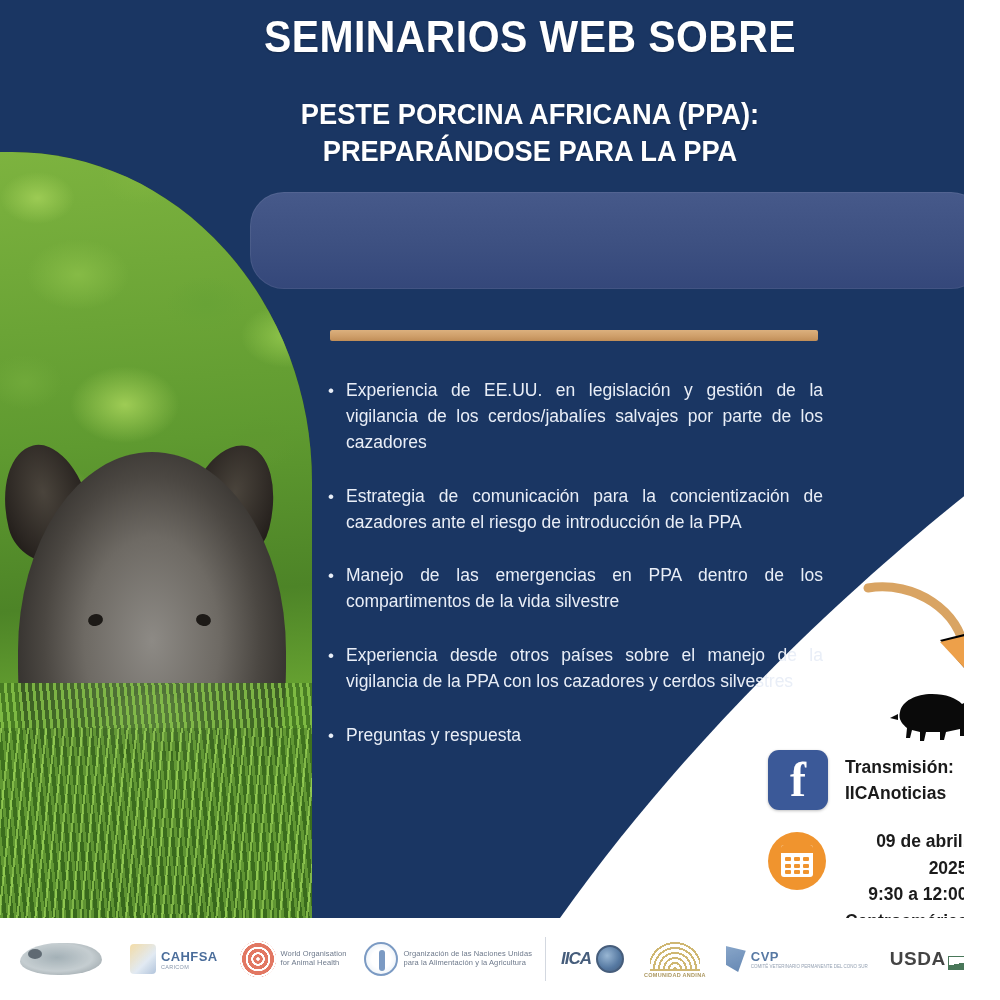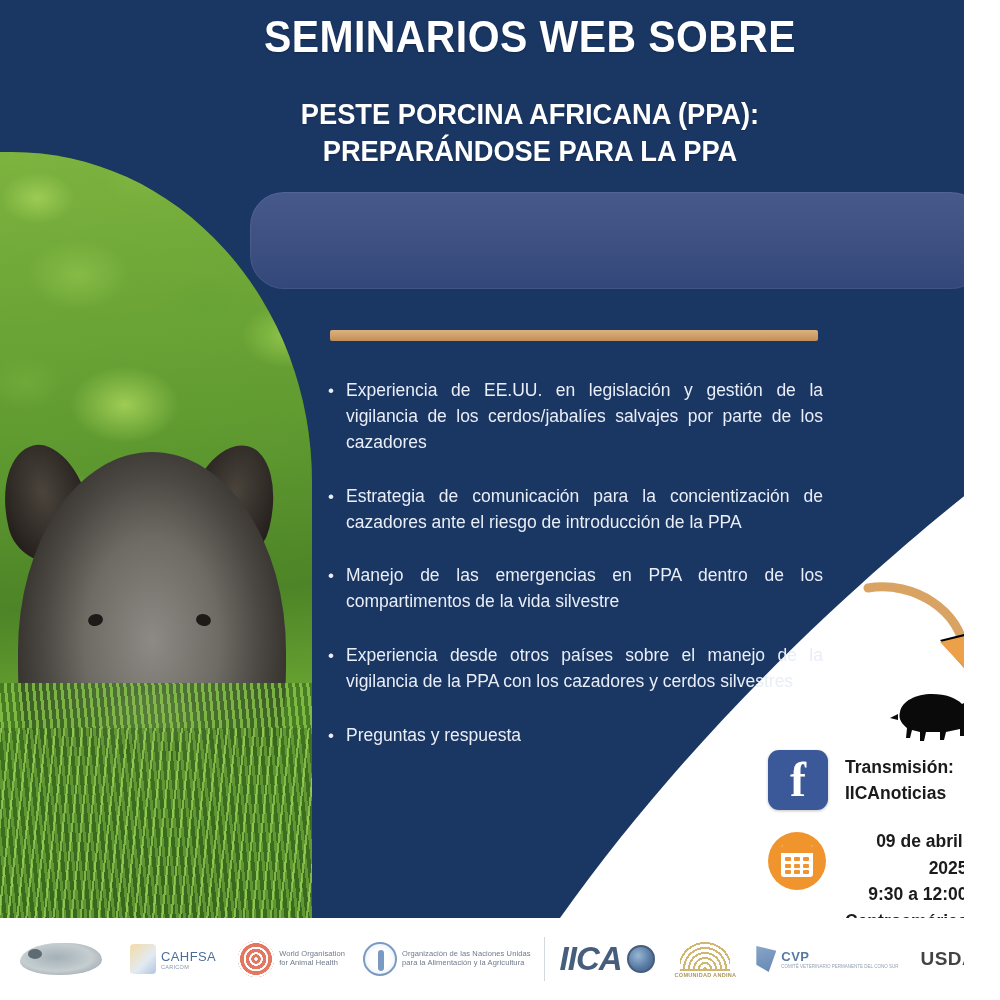--- a/index.html
+++ b/index.html
@@ -264,38 +264,38 @@
   }
   .lg-caricom::after {
     content:""; position:absolute; left:8px; top:6px; width:14px; height:10px;
     background:#3b4a56; border-radius:50%;
   }
   .lg-cahfsa-mark {
     width: 26px; height: 30px;
     background: linear-gradient(135deg,#f4d58d 0%, #dbe6f2 60%, #9fb8d8 100%);
     border-radius: 4px;
   }
-  .cahfsa-word { font-size: 13px; font-weight: normal; color:#1f4e8c; letter-spacing:.4px; }
+  .cahfsa-word { font-size: 13px; font-weight: bold; color:#1f4e8c; letter-spacing:.4px; }
   .cahfsa-sub  { font-size: 5.5px; color:#6b7f9c; letter-spacing:.3px; }
   .lg-woah-mark {
     width: 36px; height: 36px; border-radius: 50%;
     background: radial-gradient(circle at 50% 50%, #ffffff 0 6%, #e8573a 7% 18%, #ffffff 19% 26%, #e8573a 27% 40%, #ffffff 41% 48%, #e8573a 49% 62%, #ffffff 63% 70%, #e8573a 71% 86%, #f6b3a4 87% 100%);
   }
   .lg-fao-mark {
     width: 34px; height: 34px; border-radius: 50%;
     border: 2px solid #5b86bd;
     background: radial-gradient(circle at 50% 50%, #ffffff 45%, #dbe7f5 100%);
     position: relative;
   }
   .lg-fao-mark::after {
     content:""; position:absolute; left:13px; top:6px; width:6px; height:21px;
     background:#5b86bd; border-radius:3px;
   }
   .iica-word {
-    font-size: 33px; font-weight: bold; font-style: italic;
+    font-size: 17px; font-weight: bold; font-style: italic;
     color: #1b3a63; letter-spacing: -1px;
   }
   .iica-globe {
     width: 28px; height: 28px; border-radius: 50%;
     background: radial-gradient(circle at 38% 36%, #7fa8cf 0%, #2c5c93 60%, #1b3a63 100%);
     border: 2px solid #1b3a63;
   }
   .lg-ca-mark {
     width: 50px; height: 30px;
     background: repeating-radial-gradient(circle at 50% 100%, #c8a84b 0 2px, #ffffff 2px 5px);

